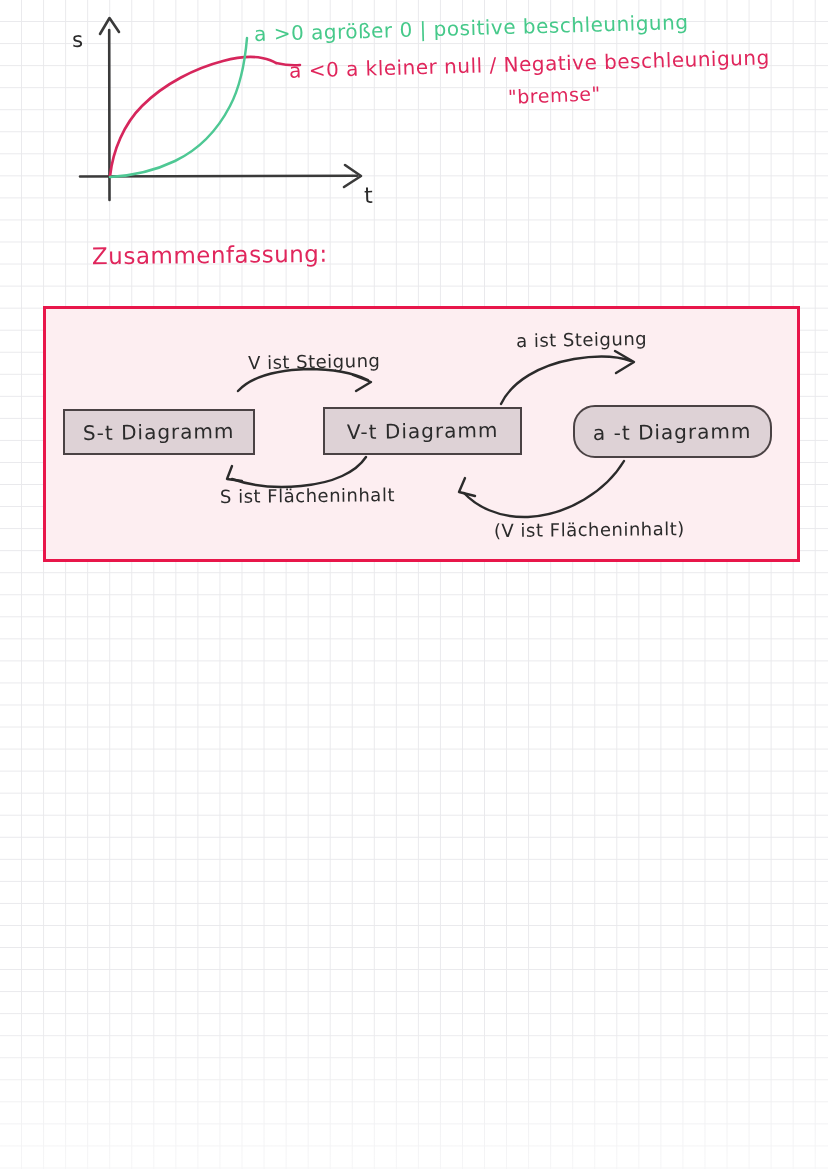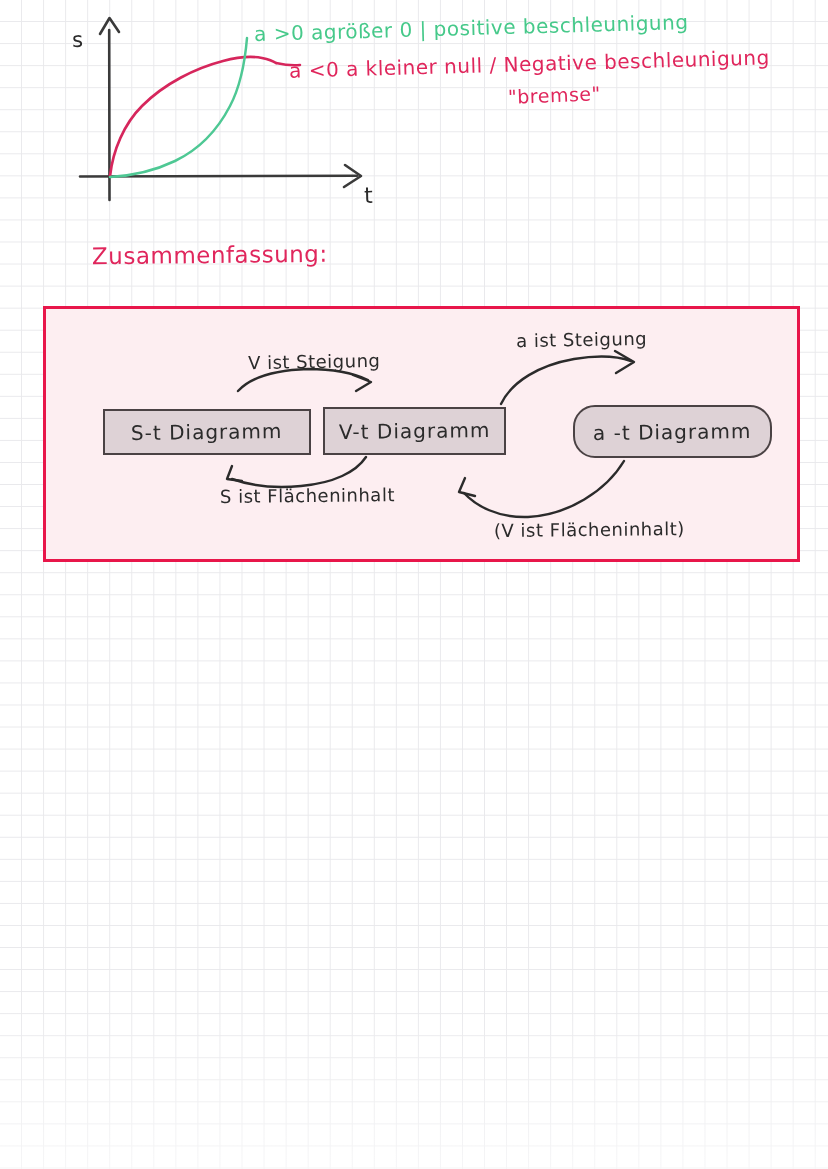--- a/index.html
+++ b/index.html
@@ -88,22 +88,22 @@
     justify-content: center;
   }
   .diag-box .diag-label {
     font-family: "DejaVu Sans", sans-serif;
     font-size: 20px;
     color: #2b2b2b;
     letter-spacing: 1px;
     transform: rotate(-0.8deg);
   }
 
-  #box-st { left: 60px;  top: 406px; width: 208px; height: 46px; margin-left: 40px; }
-  #box-vt { left: 320px; top: 404px; width: 183px; height: 48px; }
+  #box-st { left: 60px;  top: 406px; width: 192px; height: 46px; }
+  #box-vt { left: 320px; top: 404px; width: 199px; height: 48px; }
   #box-at { left: 570px; top: 402px; width: 199px; height: 53px; border-radius: 22px; }
 </style>
 </head>
 <body>
 
 <div id="grid-bg"></div>
 <div id="grid-bg-fade"></div>
 
 <div id="ink-layer">
 

